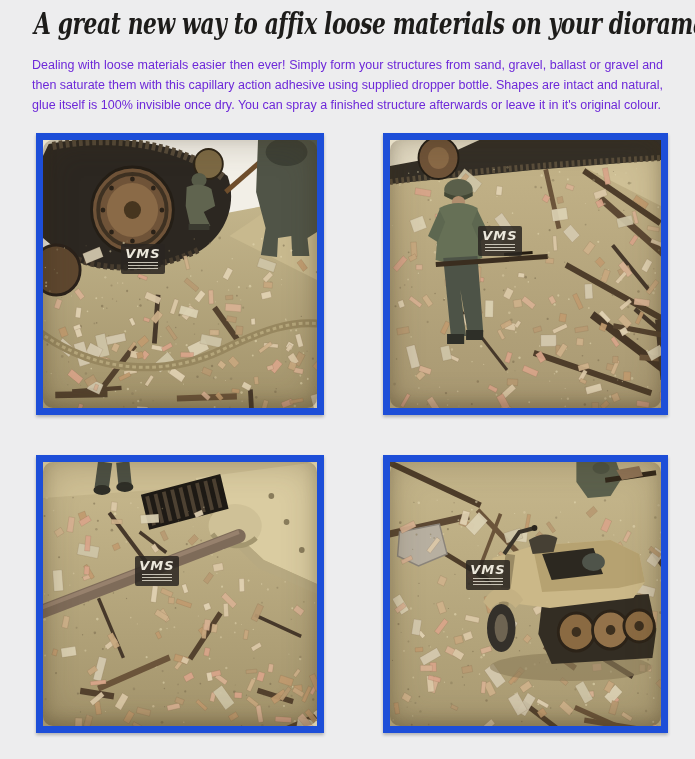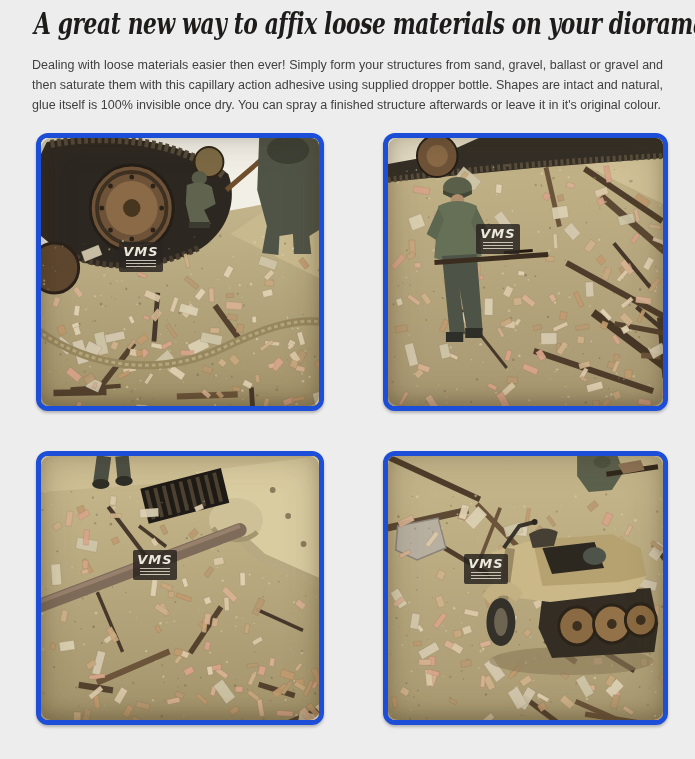--- a/index.html
+++ b/index.html
@@ -18,33 +18,33 @@
     letter-spacing:-0.5px;
     color:#1d1c1a;
     transform:scaleX(0.75);
     transform-origin:left center;
     white-space:nowrap;
   }
   p.intro{
     margin:15px 32px 0 32px;
     font-size:12.5px;line-height:1.6;
     text-align:justify;
-    color:#404040;
+    color:#6d28d9;
   }
   .gallery{
     margin:18px 27px 0 36px;
     display:grid;
     grid-template-columns:288px 285px;
     justify-content:space-between;
     row-gap:40px;
   }
   figure.photo{
     margin:0;position:relative;
-    border:5px solid #1d4ed8;
-    border-radius:12px;
+    border:7px solid #1d4ed8;
+    border-radius:0;
     overflow:hidden;
     background:#b9a97e;
     box-shadow:0 2px 3px rgba(0,0,0,.25);
     text-decoration:underline;
   }
   figure.photo::after{
     content:"";position:absolute;left:0;top:0;right:0;bottom:0;
     border-radius:10px;pointer-events:none;
     box-shadow:inset 0 0 34px rgba(70,55,30,.28), inset 0 -6px 14px rgba(60,45,25,.22);
   }

